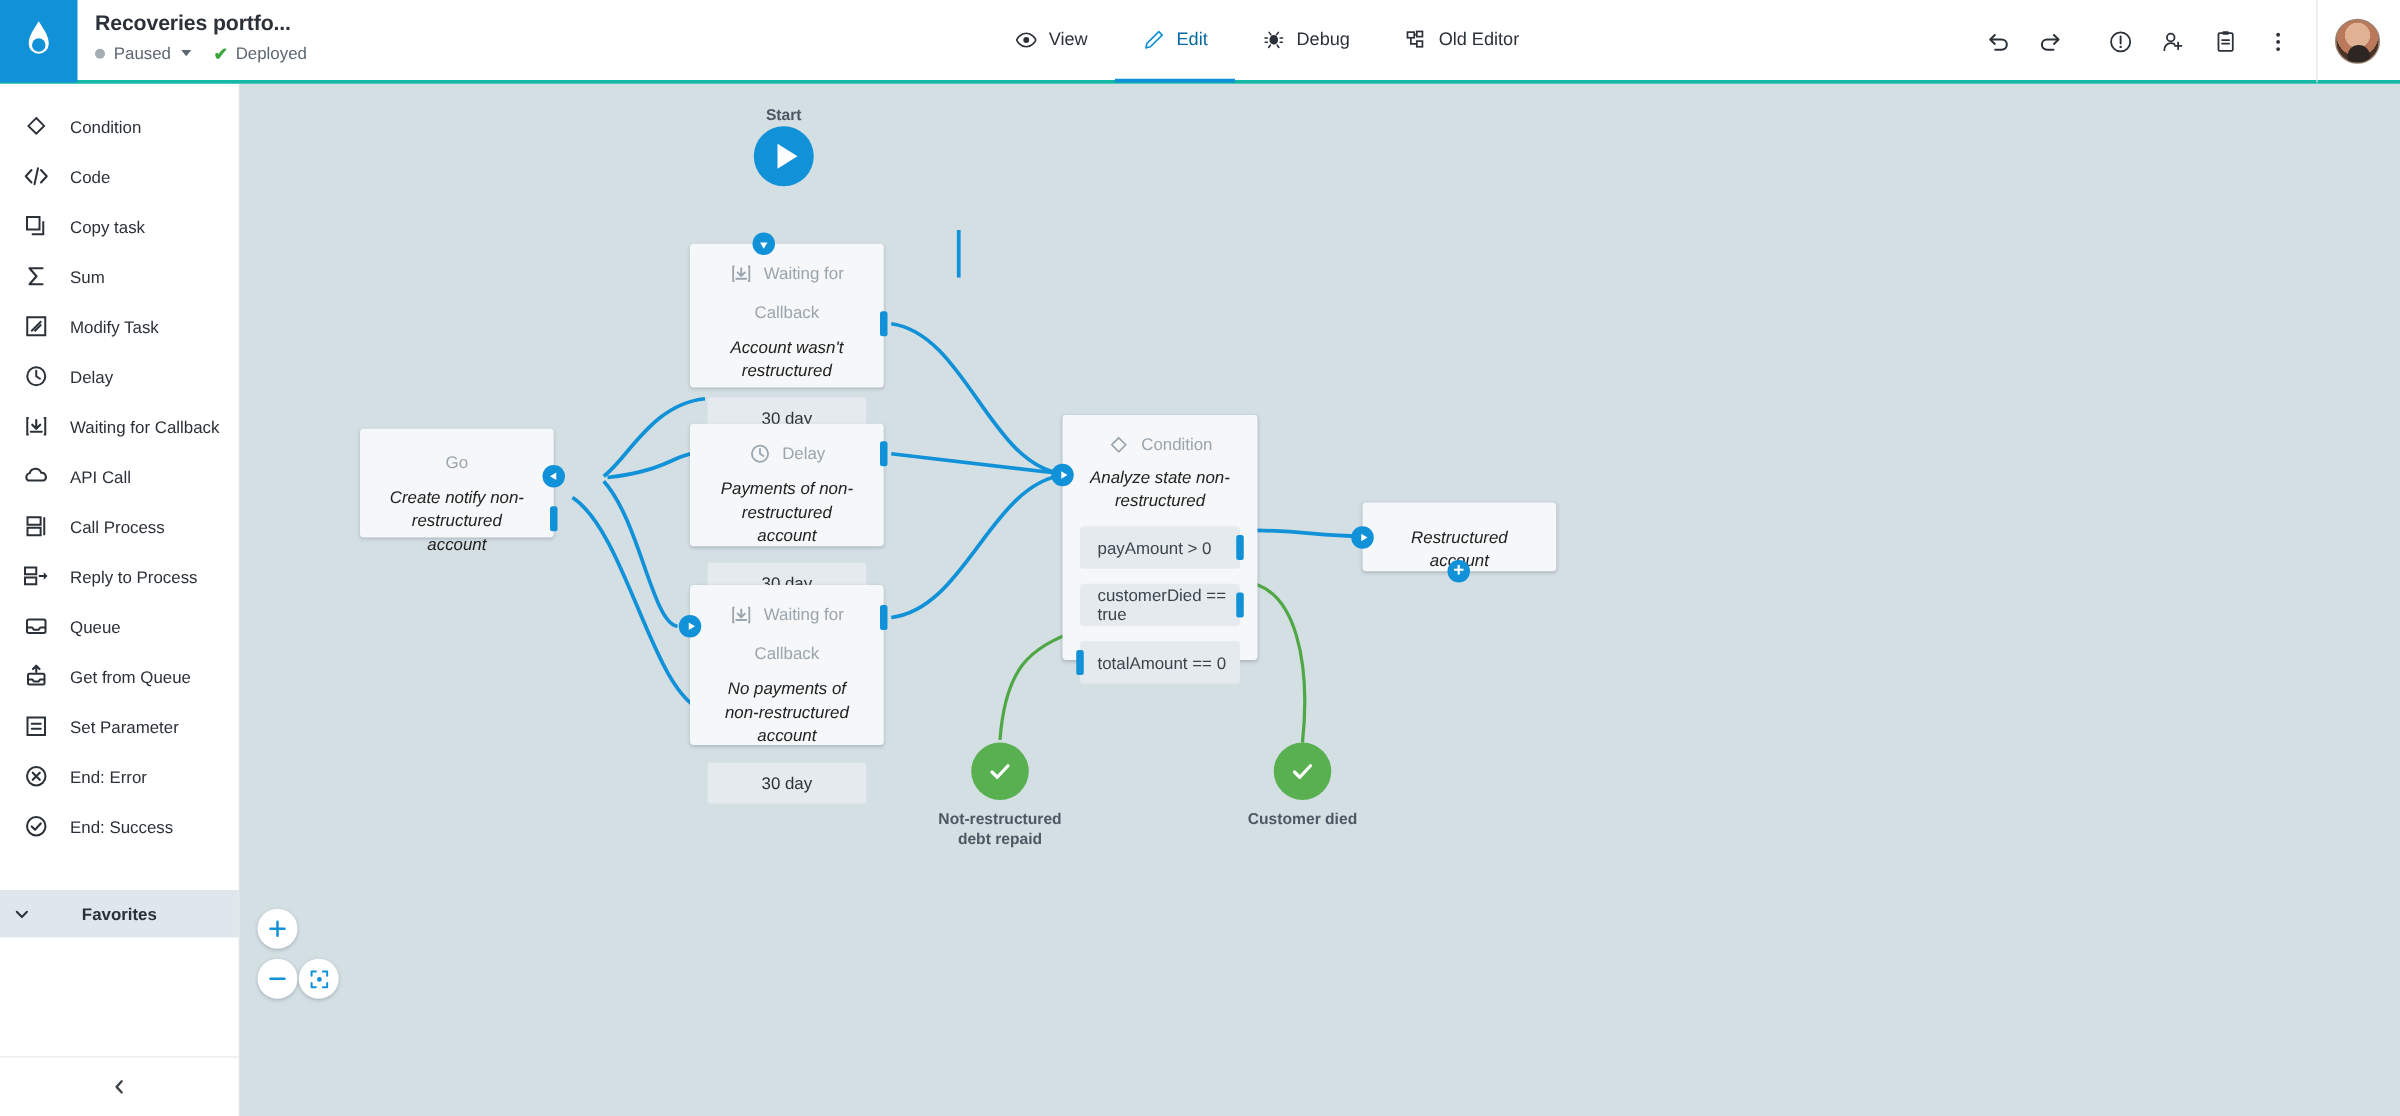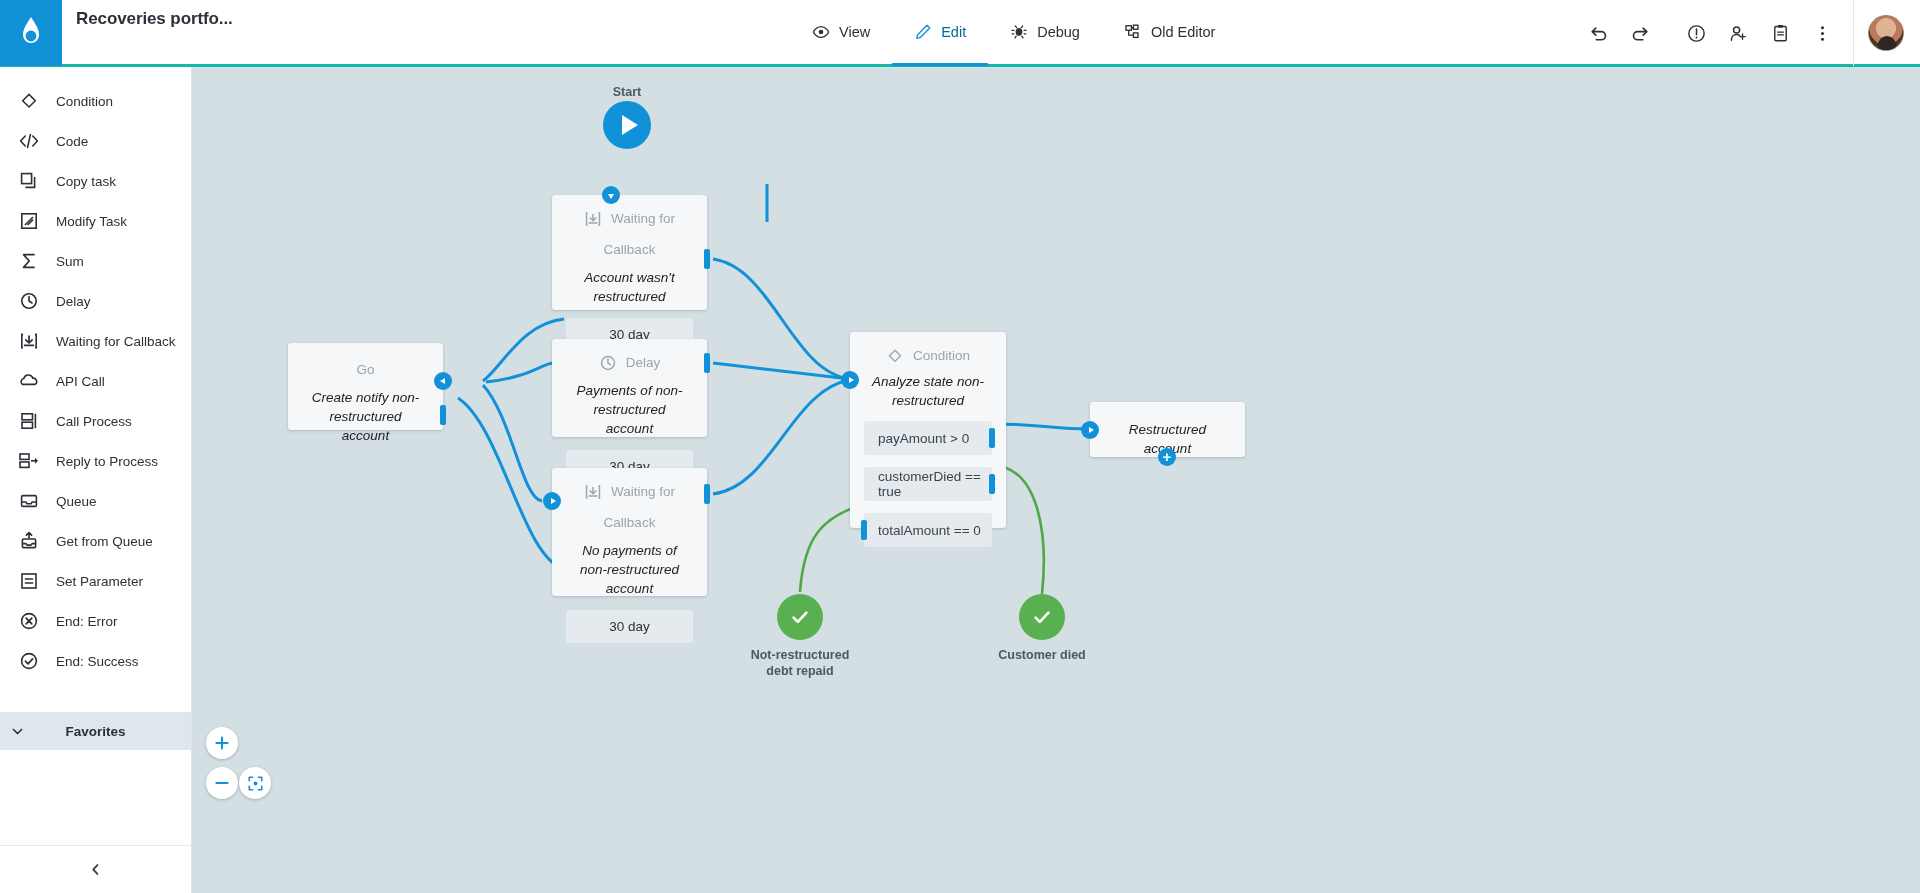--- a/index.html
+++ b/index.html
@@ -211,20 +211,31 @@
 
   <div class="logo-box">
     <svg class="logo-glyph" viewBox="0 0 30 34">
       <path d="M15 1 C10 9 7 13 7 19 a8 8 0 0 0 16 0 c0-6-3-10-8-18z" fill="#ffffff"></path>
       <circle cx="15" cy="20" r="5.4" fill="#1091d8"></circle>
     </svg>
   </div>
 
   <div class="title-block">
     <div class="doc-title">Recoveries portfo...</div>
+    <div class="status-row">
+      <div class="status-paused">
+        <span class="dot-grey"></span>
+        <span class="status-text">Paused</span>
+        <span class="caret-down"></span>
+      </div>
+      <div class="status-deployed">
+        <span class="check-green">✔</span>
+        <span class="status-text">Deployed</span>
+      </div>
+    </div>
   </div>
 
   <div class="nav-tabs">
 
     <div class="nav-tab">
       <svg width="18" height="18" viewBox="0 0 20 20">
         <path d="M10 4C5 4 1.6 9 1.6 10S5 16 10 16s8.4-5 8.4-6S15 4 10 4z" fill="none" stroke="#2b3138" stroke-width="1.5"></path>
         <circle cx="10" cy="10" r="2.6" fill="#2b3138"></circle>
       </svg>
       <span>View</span>
@@ -330,35 +341,35 @@
             <rect x="2.6" y="2.6" width="10" height="10" fill="none" stroke="#2b3138" stroke-width="1.6"></rect>
             <path d="M15.6 6v10.4H6.4" fill="none" stroke="#2b3138" stroke-width="1.6"></path>
           </svg>
       </span>
       <span class="pal-label">Copy task</span>
     </div>
 
     <div class="pal-item">
       <span class="pal-icon">
         <svg width="20" height="20" viewBox="0 0 20 20">
+            <path d="M15 3.6H4.6l5.6 6.4-5.6 6.4H15" fill="none" stroke="#2b3138" stroke-width="1.7" stroke-linejoin="round" stroke-linecap="round"></path>
+          </svg>
+      </span>
+      <span class="pal-label">Sum</span>
+    </div>
+
+    <div class="pal-item">
+      <span class="pal-icon">
+        <svg width="20" height="20" viewBox="0 0 20 20">
             <rect x="2.8" y="2.8" width="14.4" height="14.4" fill="none" stroke="#2b3138" stroke-width="1.6"></rect>
             <path d="M6 14L14 6" stroke="#2b3138" stroke-width="1.6"></path>
             <path d="M8.6 14L14 8.6" stroke="#2b3138" stroke-width="1.6"></path>
           </svg>
       </span>
       <span class="pal-label">Modify Task</span>
-    </div>
-
-    <div class="pal-item">
-      <span class="pal-icon">
-        <svg width="20" height="20" viewBox="0 0 20 20">
-            <path d="M15 3.6H4.6l5.6 6.4-5.6 6.4H15" fill="none" stroke="#2b3138" stroke-width="1.7" stroke-linejoin="round" stroke-linecap="round"></path>
-          </svg>
-      </span>
-      <span class="pal-label">Sum</span>
     </div>
 
     <div class="pal-item">
       <span class="pal-icon">
         <svg width="20" height="20" viewBox="0 0 20 20">
             <circle cx="10" cy="10" r="7.2" fill="none" stroke="#2b3138" stroke-width="1.6"></circle>
             <path d="M10 5.6V10l3 2" fill="none" stroke="#2b3138" stroke-width="1.6" stroke-linecap="round"></path>
           </svg>
       </span>
       <span class="pal-label">Delay</span>

